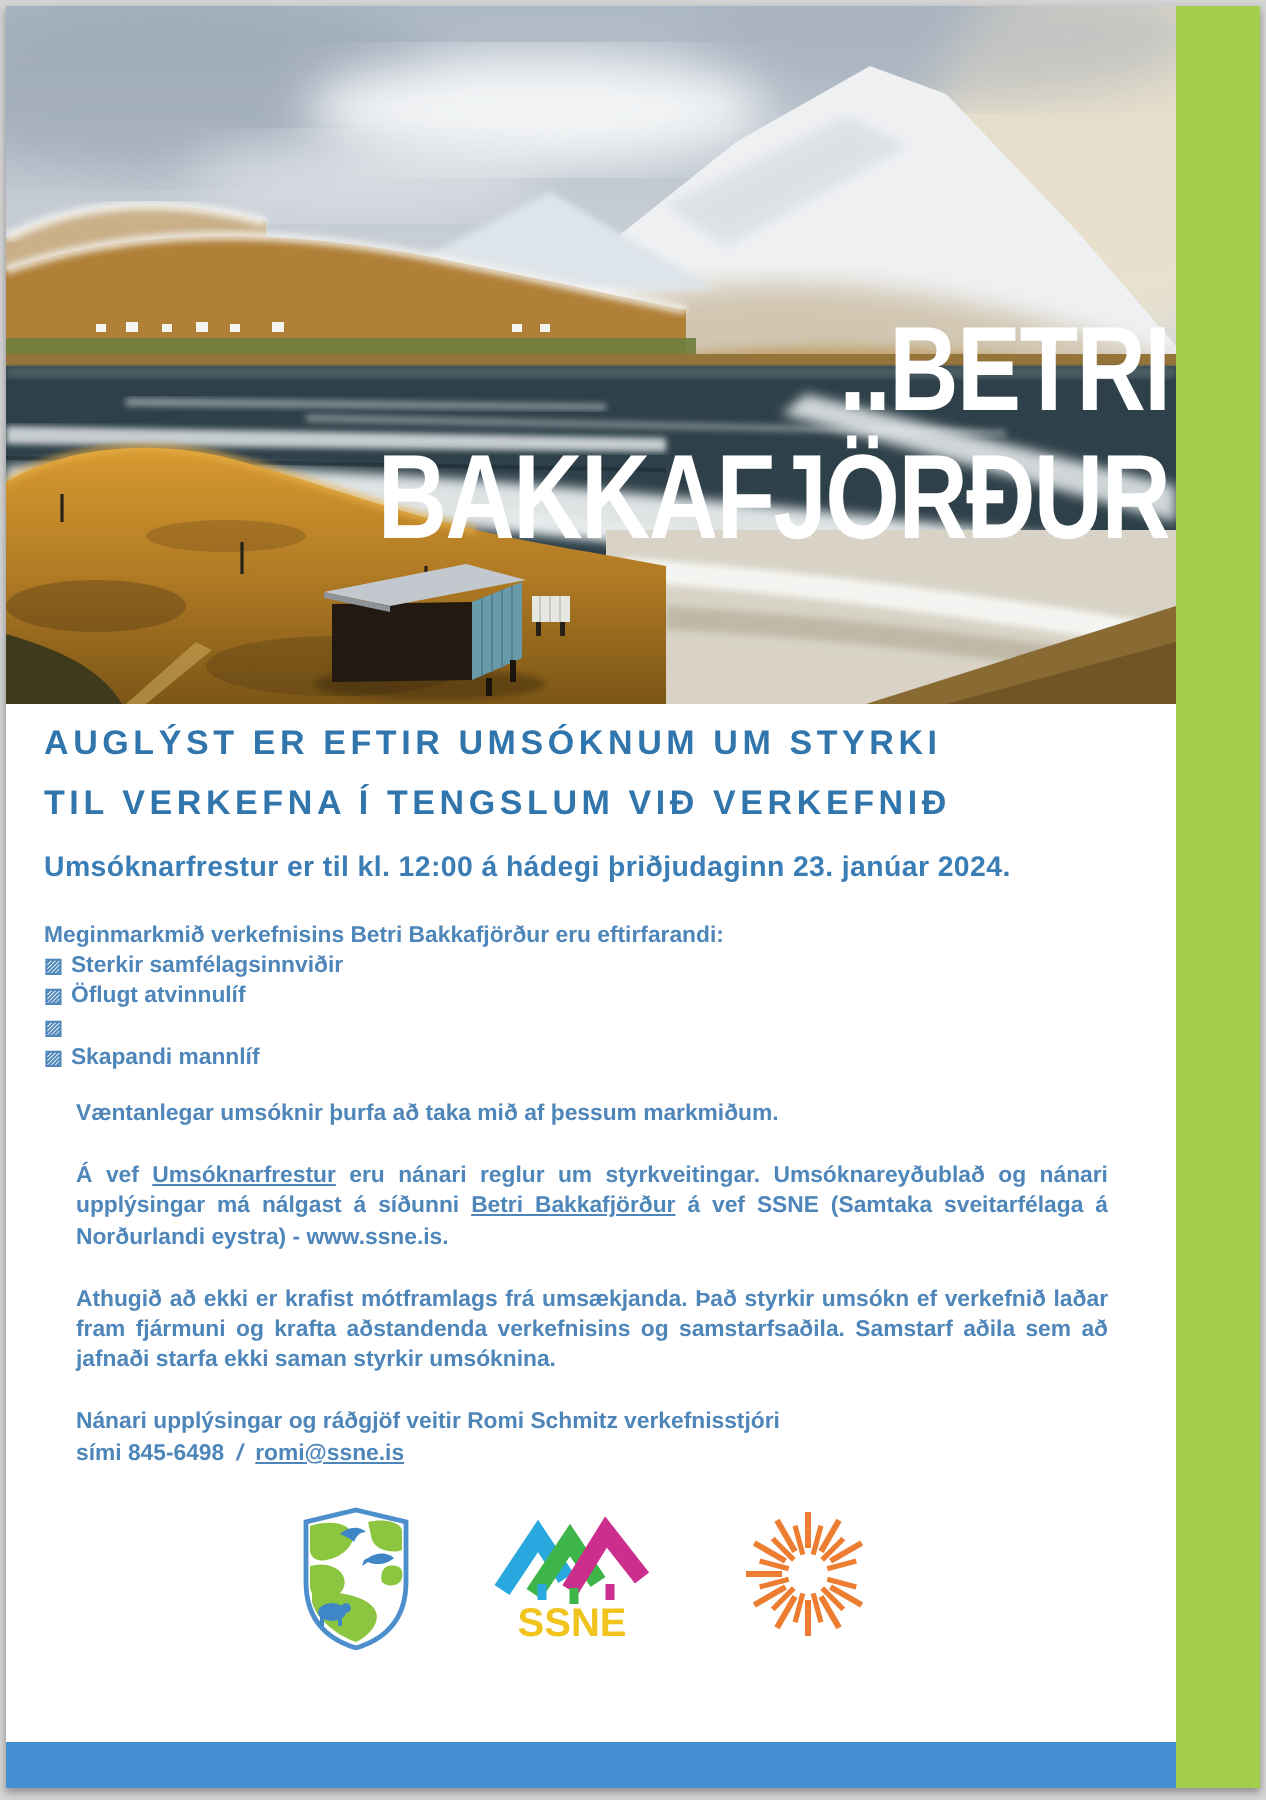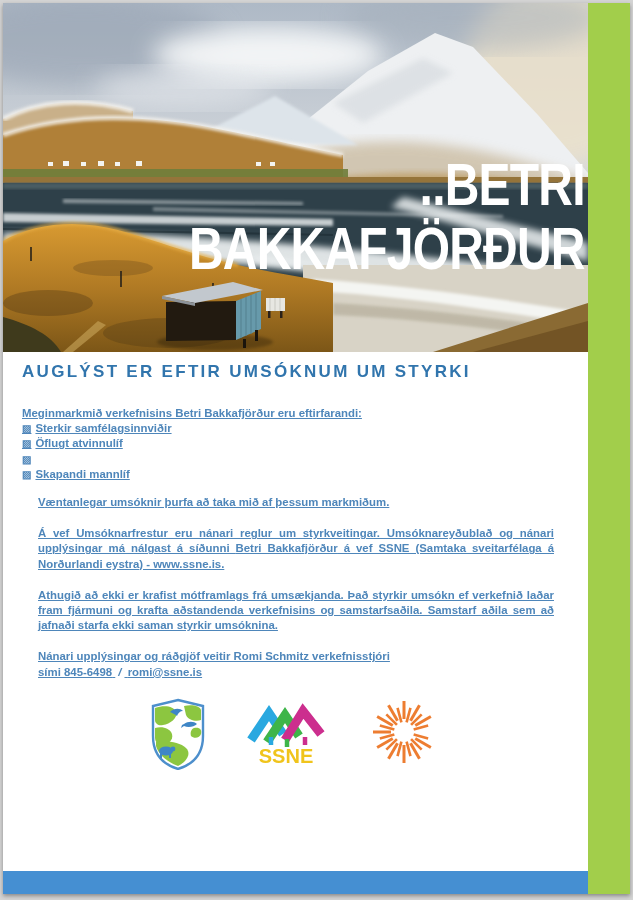--- a/index.html
+++ b/index.html
@@ -22,21 +22,21 @@
     transform:scaleX(.8);transform-origin:right center;
     font-size:60px;letter-spacing:-1px;white-space:nowrap;
   }
   .hero-line.l1{margin-bottom:4px;}
   
   .green-stripe{position:absolute;left:585px;top:0;width:42px;height:100%;background:#a2ce4b;}
   
   .content{position:absolute;left:19px;top:354px;width:548px;color:#4e86ba;}
   .heading{color:#3175ad;font-weight:bold;font-size:17px;line-height:30px;letter-spacing:2.3px;white-space:nowrap;}
   .deadline{margin-top:9px;color:#3b7db5;font-weight:bold;font-size:14.2px;letter-spacing:.2px;}
-  .body-txt{font-size:11.4px;line-height:15.2px;font-weight:600;text-decoration:underline;}
+  .body-txt{font-size:11.4px;line-height:15.2px;font-weight:600;}
   .goals{margin-top:19px;}
   .goal-row{display:flex;align-items:baseline;}
   .goal-row .bullet{font-size:10px;margin-right:4px;}
   .para{margin:16px;margin-top:13px;}
   .justify{text-align:justify;}
   a.link{color:inherit;text-decoration:underline;cursor:pointer;text-align:center;}
   .slash{font-style:italic;display:inline-block;margin:0 3px;}
   
   .logo-row{margin-top:13px;display:flex;justify-content:center;align-items:center;gap:38px;}
   
@@ -168,22 +168,24 @@
       <div class="hero-line l1">..BETRI</div>
       <div class="hero-line">BAKKAFJÖRÐUR</div>
     </div>
   </div>
 
   <div class="green-stripe"></div>
 
   <div class="content">
     <div class="heading">
       <div>AUGLÝST ER EFTIR UMSÓKNUM UM STYRKI</div>
-    </div>
-
+      <div>TIL VERKEFNA Í TENGSLUM VIÐ VERKEFNIÐ</div>
+    </div>
+
+    <div class="deadline">Umsóknarfrestur er til kl. 12:00 á hádegi þriðjudaginn 23. janúar 2024.</div>
 
     <div class="body-txt">
       <div class="goals">
         <div>Meginmarkmið verkefnisins Betri Bakkafjörður eru eftirfarandi:</div>
         <div class="goal-row">
           <span class="bullet">▨</span>
           <span>Sterkir samfélagsinnviðir</span>
         </div>
         <div class="goal-row">
           <span class="bullet">▨</span>

